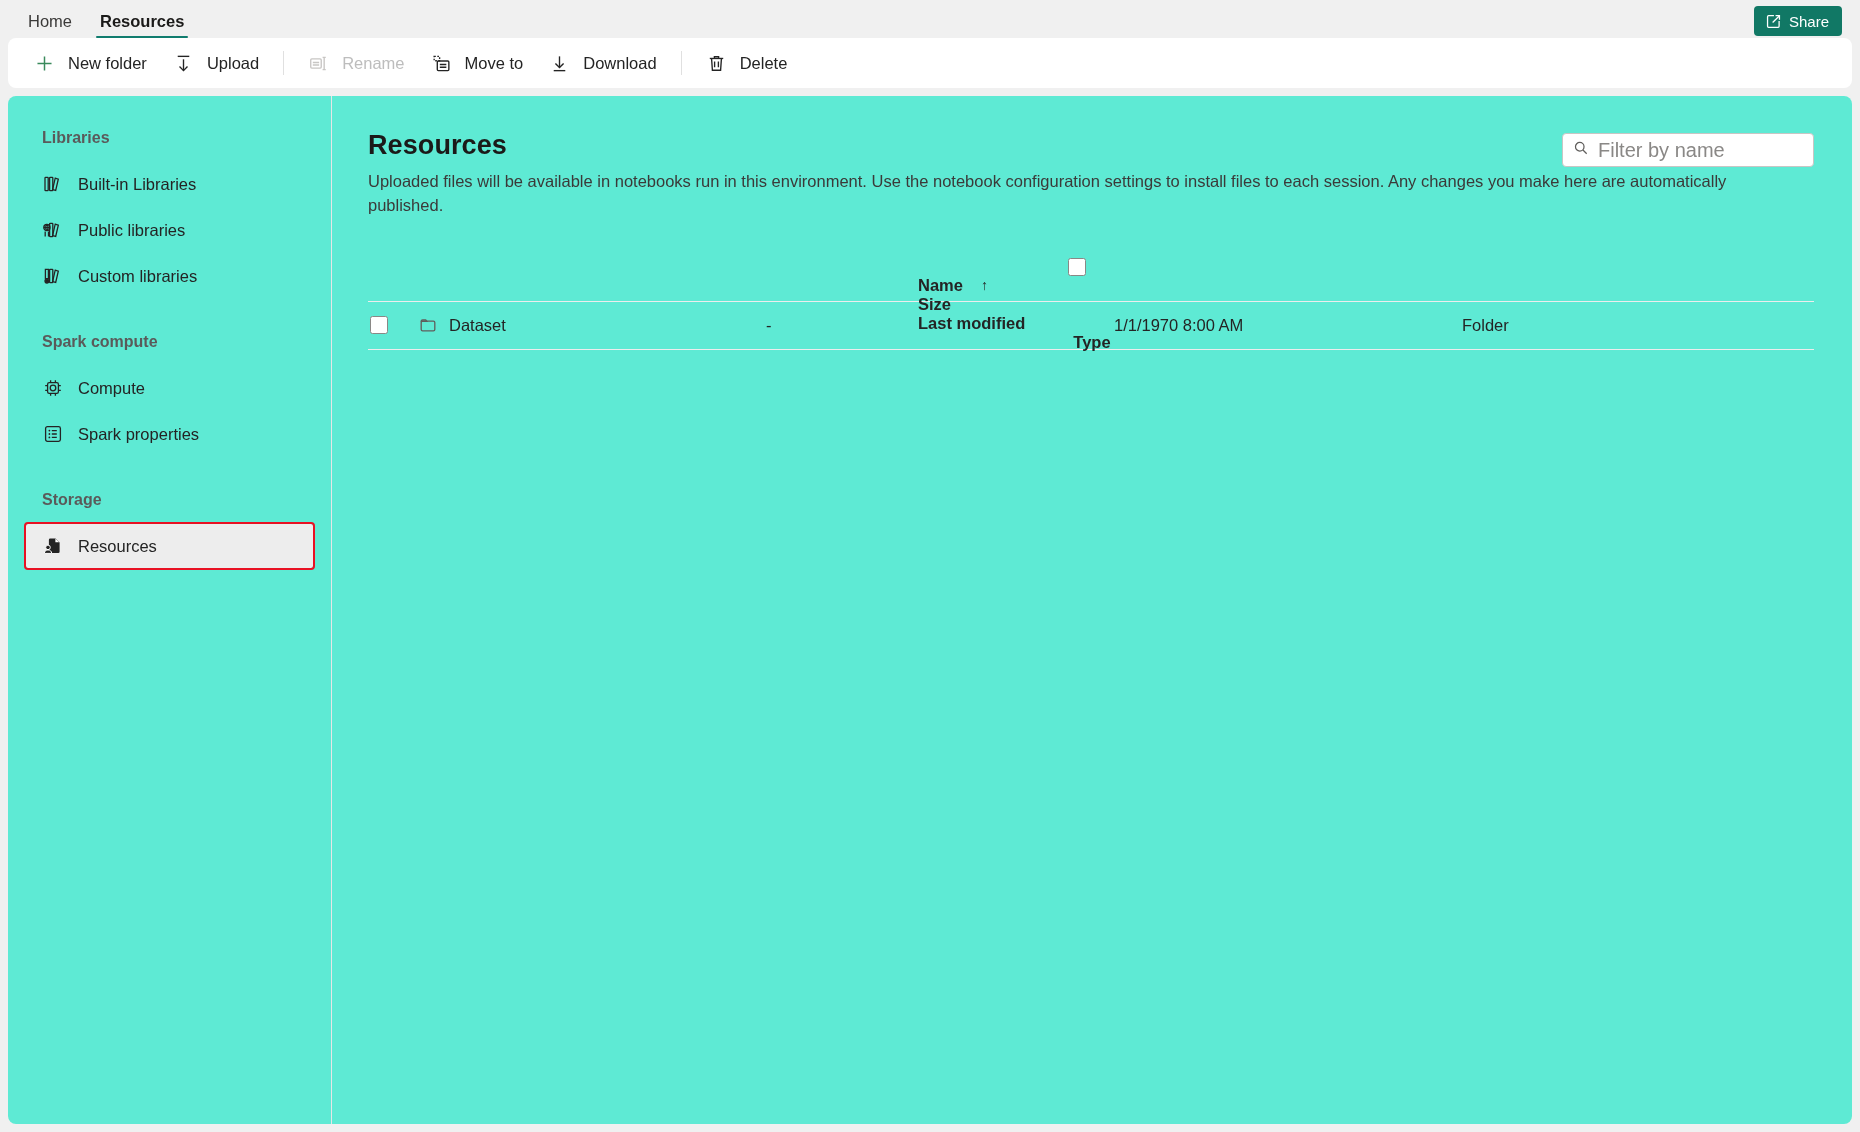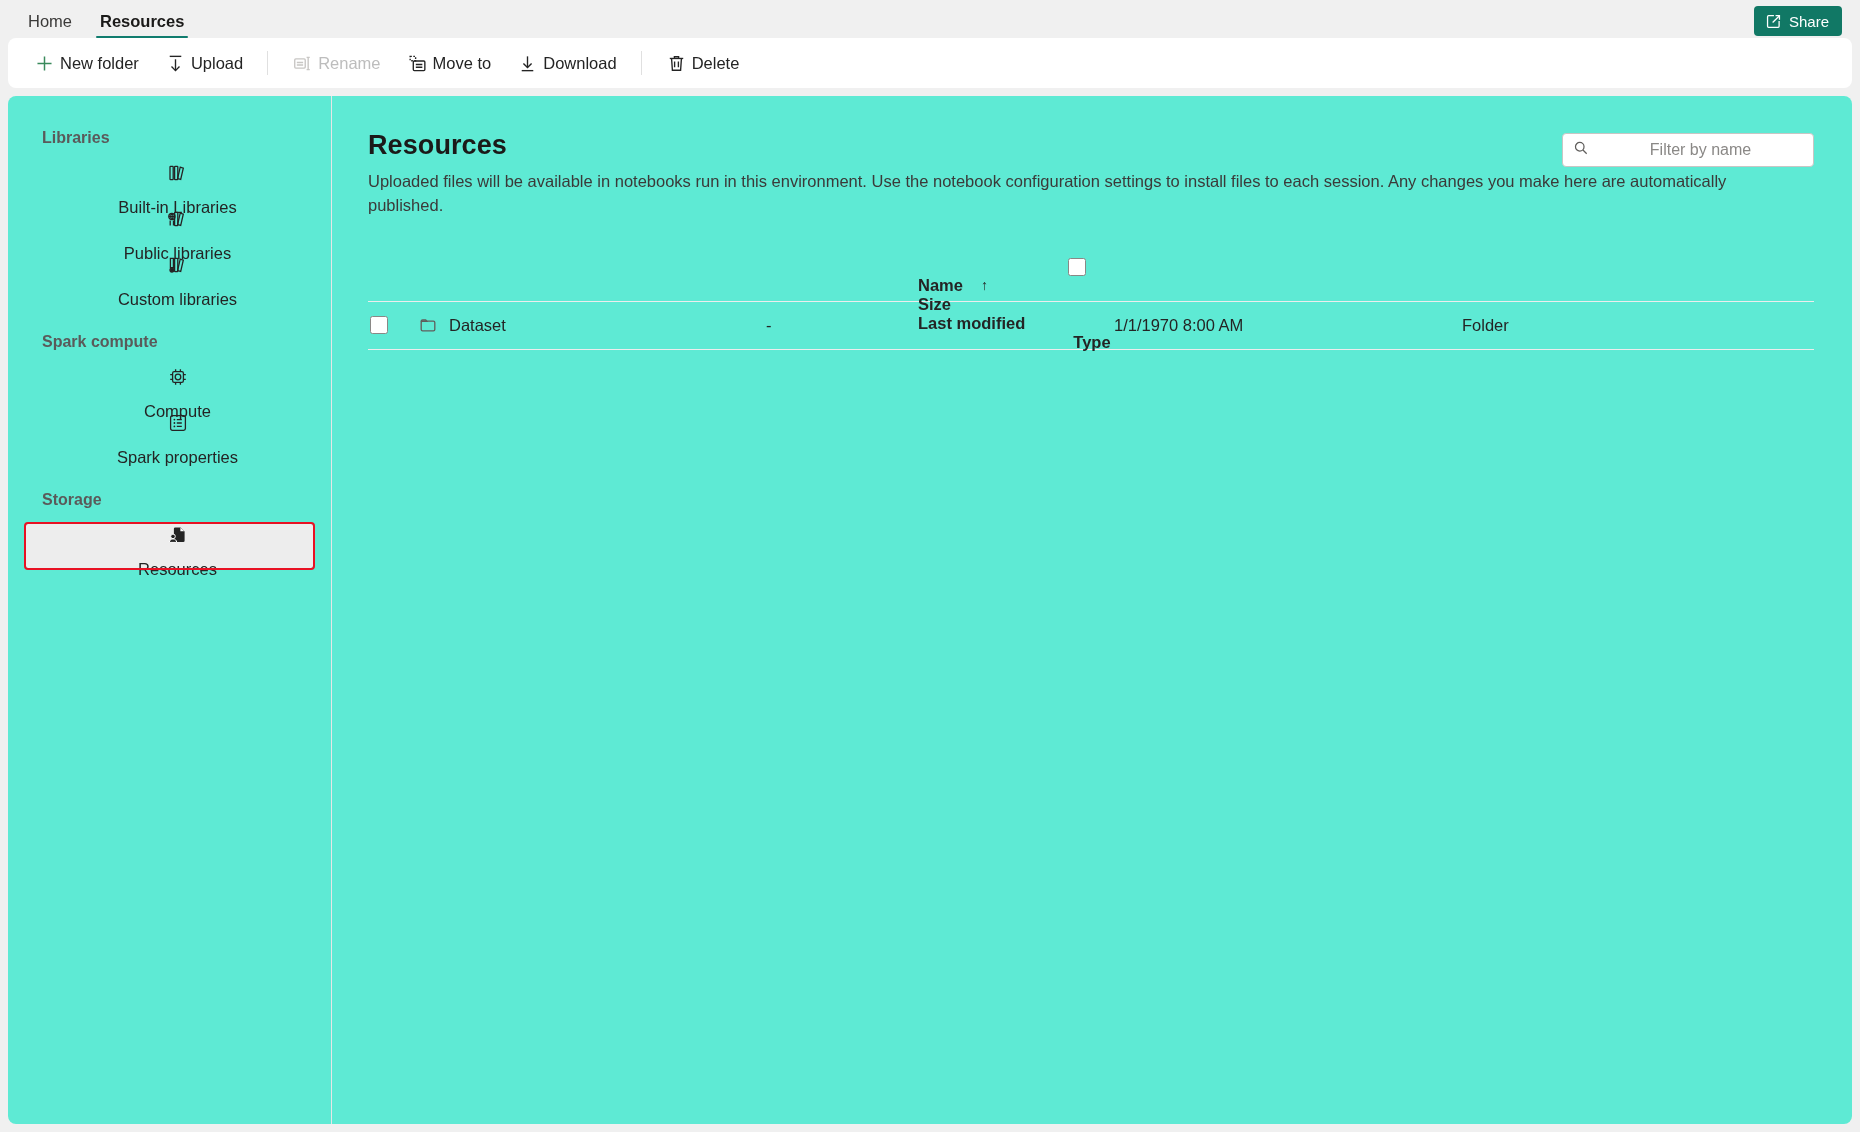--- a/index.html
+++ b/index.html
@@ -35,21 +35,21 @@
   }
   .share-btn svg { display: block; }
 
   
   .cmdbar {
     position: absolute; left: 8px; top: 38px; width: 1844px; height: 50px;
     background: #ffffff; border-radius: 8px;
     display: flex; align-items: center; padding-left: 14px; gap: 2px;
   }
   .cmd {
-    display: flex; align-items: center; gap: 5px; height: 36px;
+    display: flex; align-items: center; gap: 13px; height: 36px;
     padding: 0 12px; border-radius: 4px; cursor: pointer;
     font-size: 16.5px; color: #242424; white-space: nowrap;
   }
   .cmd.disabled { color: #bdbdbd; cursor: default; }
   .cmd .ico { width: 21px; height: 21px; display: block; flex: none; }
   .sep { width: 1px; height: 24px; background: #e0e0e0; margin: 0 10px; flex: none; }
 
   
   .card {
     position: absolute; left: 8px; top: 96px; width: 1844px; height: 1028px;
@@ -62,44 +62,44 @@
     padding-top: 28px; position: relative;
   }
   .nav-group-title {
     font-size: 16px; color: #5a5a5a; font-weight: 600;
     padding: 0 0 0 34px; margin: 0 0 10px 0; line-height: 28px;
   }
   .nav-group + .nav-group { margin-top: 30px; }
   .nav-item {
     display: flex; align-items: center; gap: 14px; height: 44px;
     margin: 2px 18px 2px 18px; padding-left: 16px; border-radius: 4px;
-    font-size: 16.5px; color: #242424; cursor: pointer; flex-direction: column;
+    font-size: 16.5px; color: #242424; cursor: pointer;
   }
   .nav-item.selected { background: #ededed; }
   .nav-item .ico { width: 22px; height: 22px; flex: none; display: block; }
   .nav-item.highlighted {
     outline: 2.5px solid #e81123; outline-offset: 0px; border-radius: 2px;
   }
 
   
   .rightpane { flex: 1; padding: 34px 38px 0 36px; position: relative; min-width: 0; }
   .page-title { font-size: 27px; font-weight: 600; color: #1b1a19; margin: 0 0 9px 0; letter-spacing: .1px; }
   .page-desc {
     font-size: 16.5px; color: #3b3a39; line-height: 1.45; margin: 0;
     max-width: 1385px;
   }
   .filter-box {
     position: absolute; right: 38px; top: 37px; width: 252px; height: 34px;
     border: 1px solid #c8c6c4; border-radius: 4px; background: #ffffff;
     display: flex; align-items: center; gap: 9px; padding: 0 10px;
   }
   .filter-box input {
-    border: none; outline: none; font-size: 16px; color: #242424;
+    border: none; outline: none; font-size: 20px; color: #242424;
     font-family: "Liberation Sans", sans-serif; background: transparent;
-    width: 100%; padding: 0; text-align: center;
+    width: 100%; padding: 0;
   }
   .filter-box input::placeholder { color: #8a8886; }
 
   
   .table { margin-top: 40px; width: 100%; }
   .trow {
     display: flex; align-items: center; height: 46px;
     border-bottom: 1px solid #ededed; padding-left: 2px;
   }
   .trow.head { height: 44px; font-weight: 600; color: #242424; font-size: 16.5px; flex-direction: column; }

